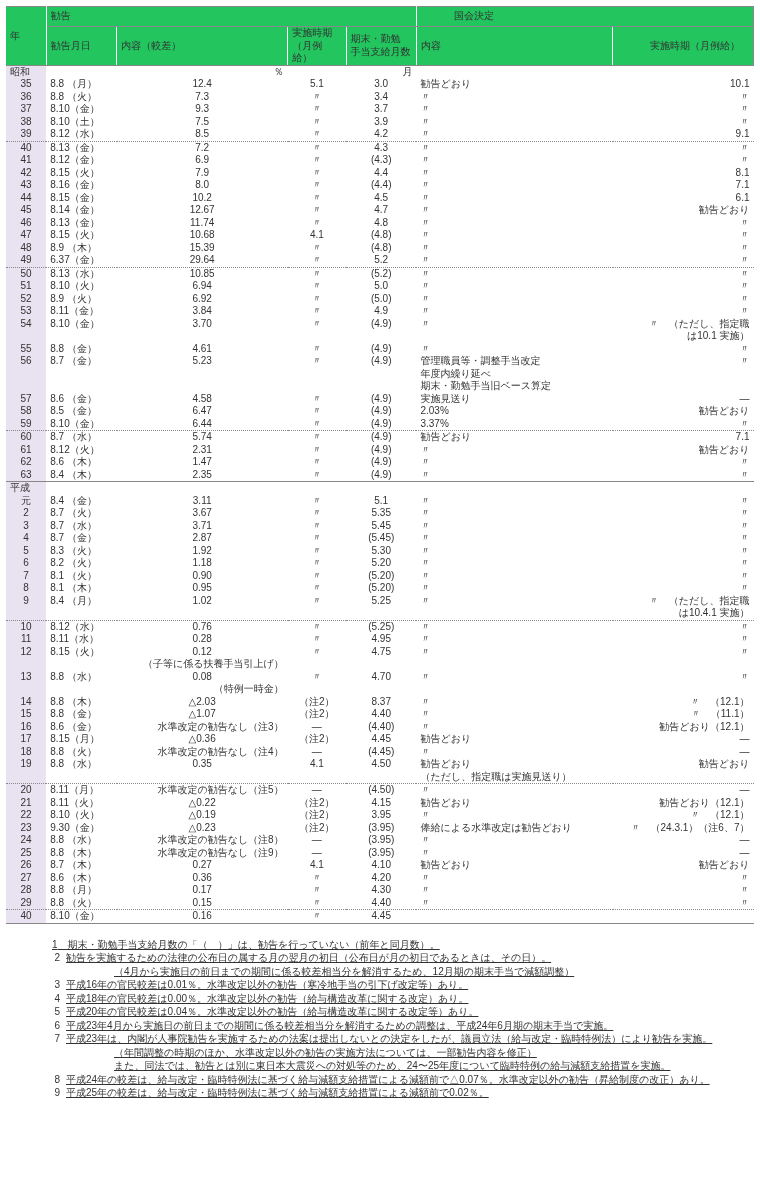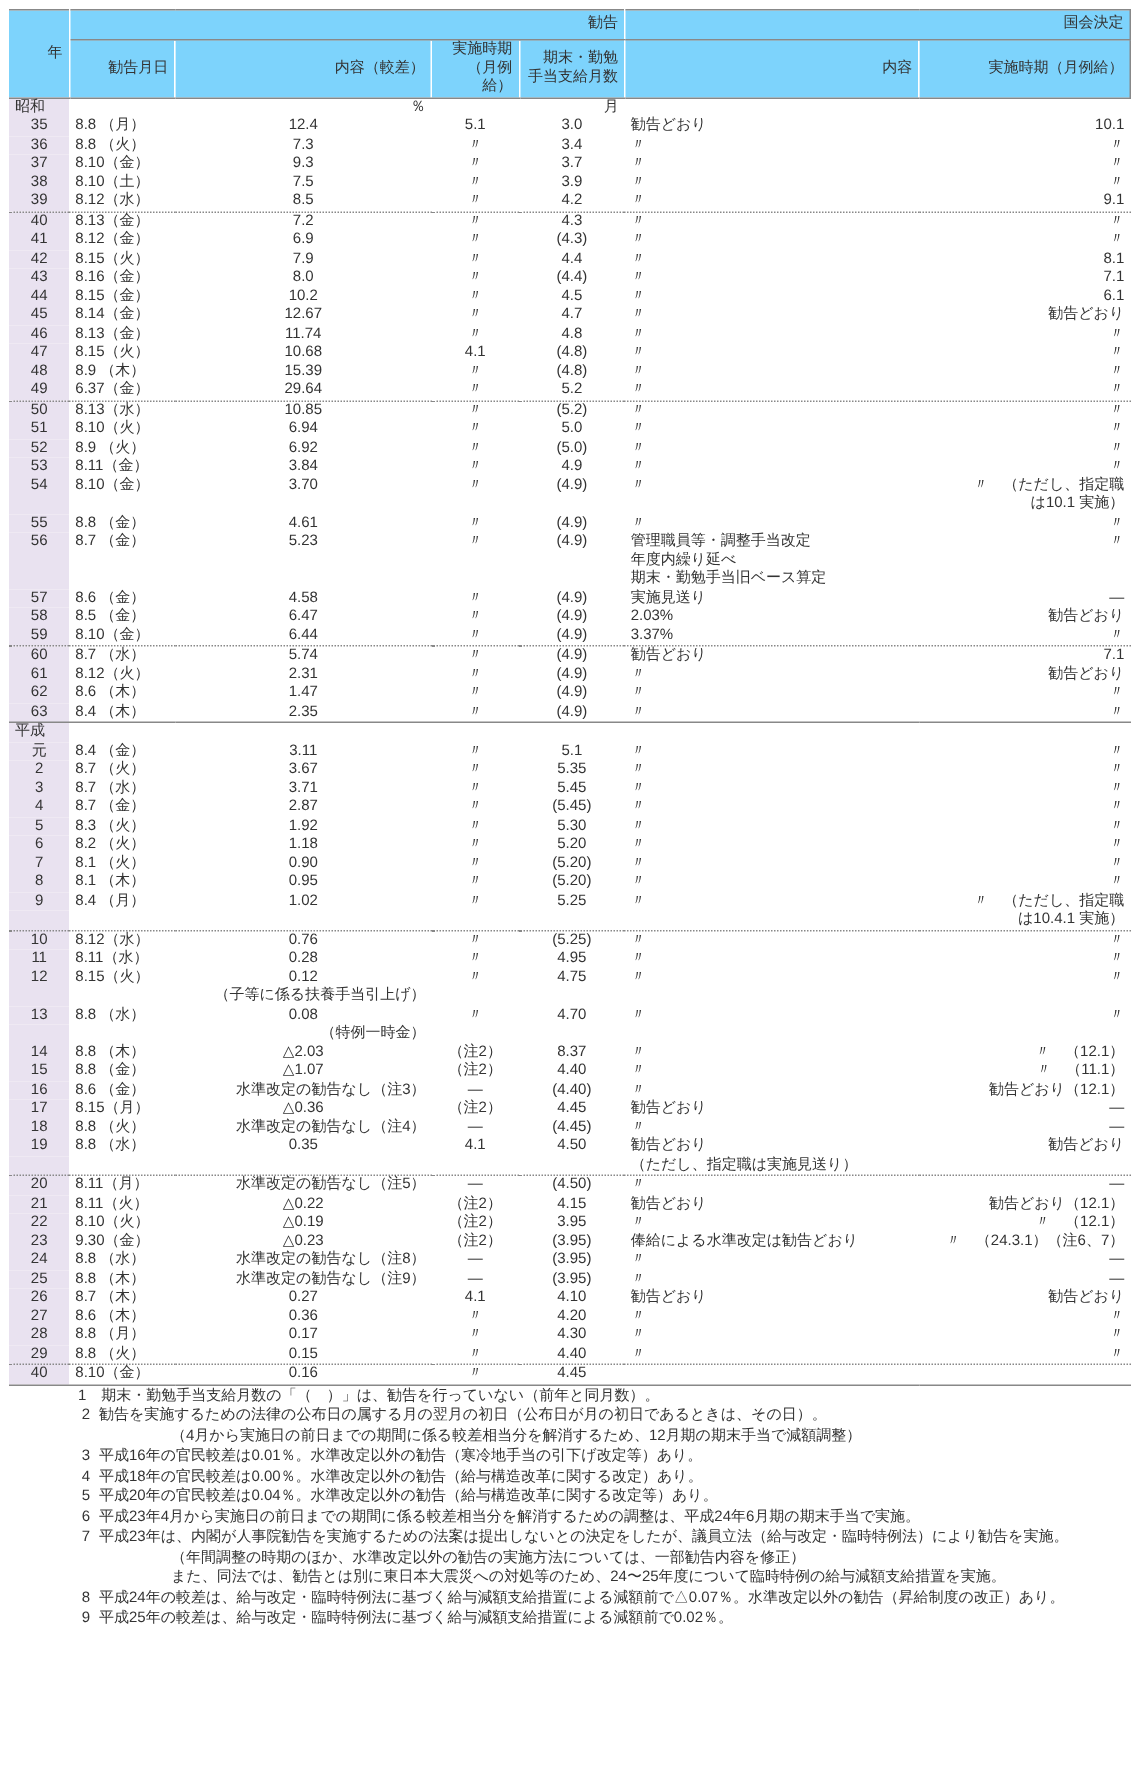--- a/index.html
+++ b/index.html
@@ -18,22 +18,22 @@
     table-layout: fixed;
   }
   table.main th, table.main td {
     border: none;
     padding: 0 4px;
     line-height: 1.25;
     height: 12.5px;
     vertical-align: middle;
   }
   table.main th {
-    background: #7dd3fc;
-    text-align: right;
+    background: #22c55e;
+    text-align: left;
     font-weight: normal;
     border-top: 1px solid #888;
     border-bottom: 1px solid #888;
     border-right: 1px solid #fff;
     height: 20px;
   }
   table.main th:last-child { border-right: 1px solid #888; padding-left: 37px; }
   col.c0 { width: 40px; }
   col.c1 { width: 70px; }
   col.c2 { width: 170px; }
@@ -49,21 +49,21 @@
   td.timing { text-align: center;}
   td.months { text-align: center;}
   td.ctext { text-align: left;}
   td.rtiming { text-align: right; padding-right:6px;}
   tr.solid-top > td { border-top: 1px solid #888; }
   tr.dot-top > td { border-top: 1px dotted #888; }
   tr.last-row > td { border-bottom: 1px solid #888; }
   
   td.b-left { border-left: 1px solid #888; }
   td.b-right { border-right: 1px solid #888; }
-  .notes { margin-top: 0; font-size: 10px; line-height: 1.35; }
+  .notes { margin-top: 14px; font-size: 10px; line-height: 1.35; text-decoration: underline; }
   .notes .label { display:inline-block; width:46px; vertical-align:top;}
   .notes ol { margin:0; padding:0; list-style:none;}
   .notes li { padding-left: 54px; text-indent: -54px;}
   .notes li > span.n { display:inline-block; width:16px; text-align:right; margin-left:38px; margin-right:6px;}
   .notes li:first-child > span.n { margin-left:0; }
   .notes li .cont { display:block; padding-left:54px; text-indent:0;}
 </style>
 </head>
 <body>
 

